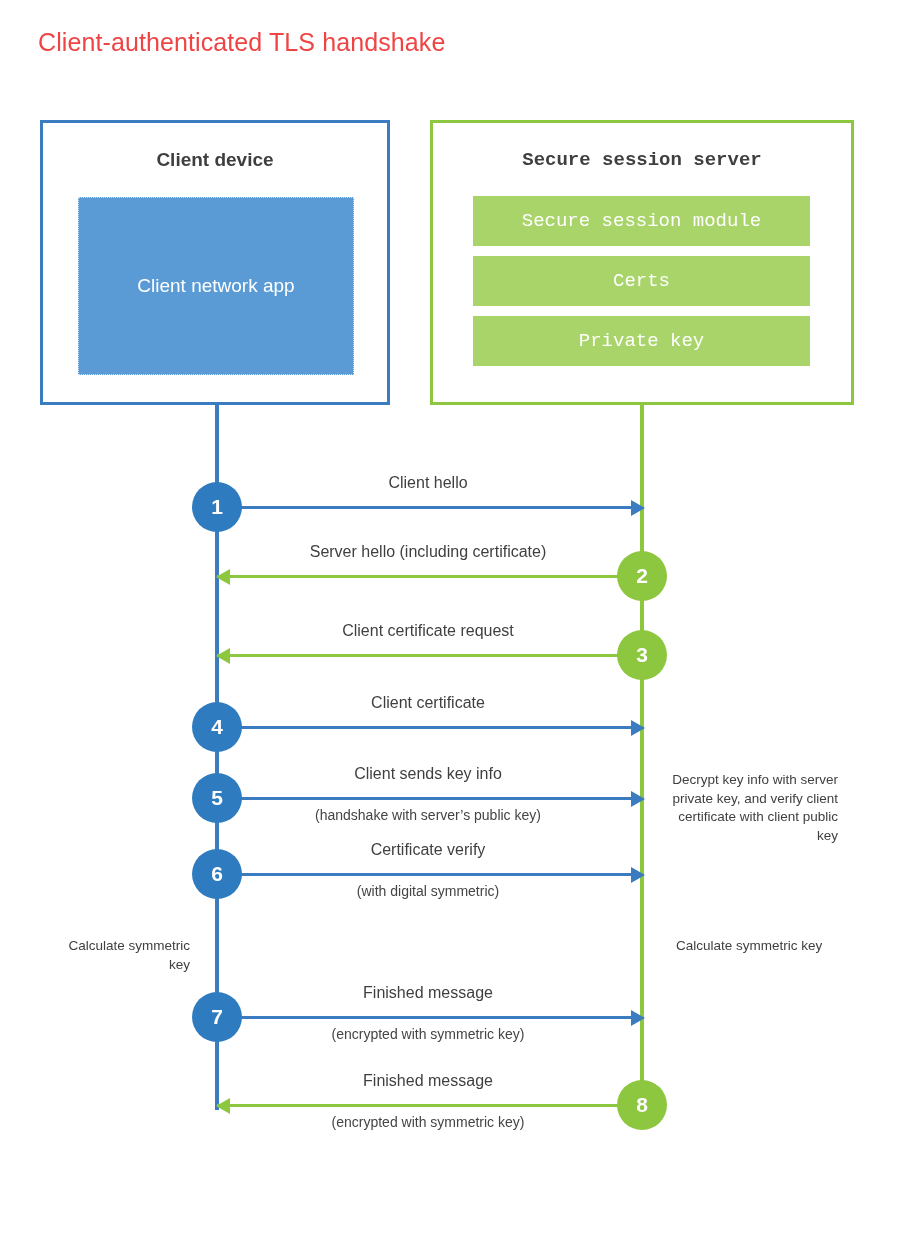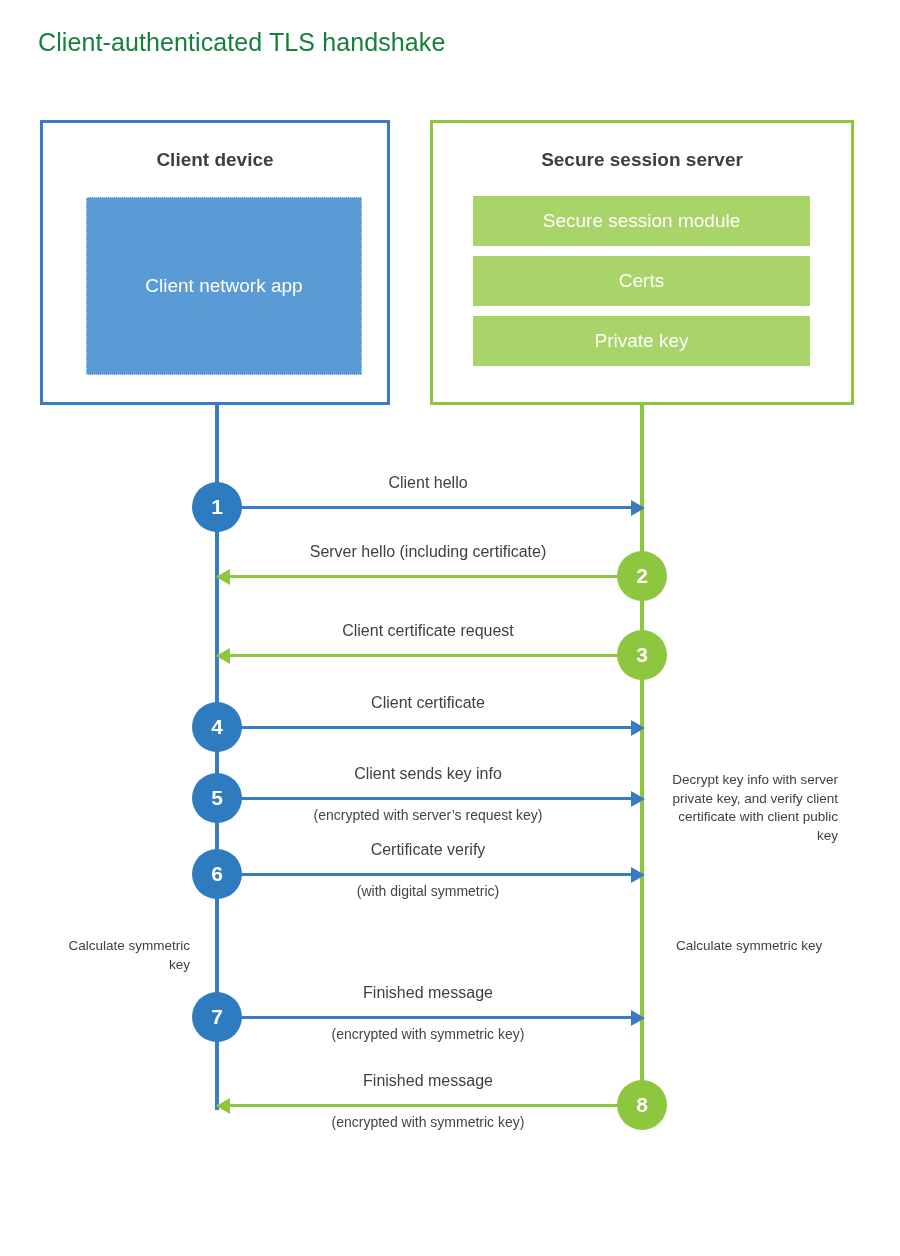--- a/index.html
+++ b/index.html
@@ -22,21 +22,21 @@
     width: 900px;
     height: 1256px;
   }
 
   .page-title {
     position: absolute;
     left: 38px;
     top: 28px;
     font-size: 25px;
     font-weight: 400;
-    color: #15803d;
+    color: #ef4444;
     letter-spacing: 0.1px;
     white-space: nowrap;
   }
 
   
   .actor-box {
     position: absolute;
     background: #ffffff;
     box-sizing: border-box;
     padding-left: 44px;
@@ -47,20 +47,21 @@
     width: 350px;
     height: 285px;
     border: 3px solid #3b7cc0;
   }
   .actor-box.server {
     left: 430px;
     top: 120px;
     width: 424px;
     height: 285px;
     border: 3px solid #8dc63f;
+    font-family: Liberation Mono, monospace;
   }
   .actor-title {
     position: absolute;
     left: 0;
     top: 26px;
     width: 100%;
     text-align: center;
     font-size: 19px;
     font-weight: bold;
     color: #3f3f3f;
@@ -77,21 +78,20 @@
     box-sizing: border-box;
     display: flex;
     align-items: center;
     justify-content: center;
     text-align: center;
     color: #ffffff;
     font-size: 19px;
     line-height: 1.25;
     padding: 0 12px;
     box-sizing: border-box;
-    margin-left: 8px;
   }
 
   .server-modules {
     position: absolute;
     left: 40px;
     top: 73px;
     width: 337px;
   }
   .module-bar {
     height: 50px;
@@ -243,21 +243,21 @@
       <div class="step" style="top: 727px;">
         <div class="arrow-line blue"></div>
         <div class="arrow-head right"></div>
         <div class="step-label">Client certificate</div>
         <div class="step-badge left">4</div>
       </div>
       <div class="step" style="top: 798px;">
         <div class="arrow-line blue"></div>
         <div class="arrow-head right"></div>
         <div class="step-label">Client sends key info</div>
-        <div class="step-sublabel">(encrypted with server’s request key)</div>
+        <div class="step-sublabel">(handshake with server’s public key)</div>
         <div class="step-badge left">5</div>
       </div>
       <div class="step" style="top: 874px;">
         <div class="arrow-line blue"></div>
         <div class="arrow-head right"></div>
         <div class="step-label">Certificate verify</div>
         <div class="step-sublabel">(with digital symmetric)</div>
         <div class="step-badge left">6</div>
       </div>
       <div class="step" style="top: 1017px;">

